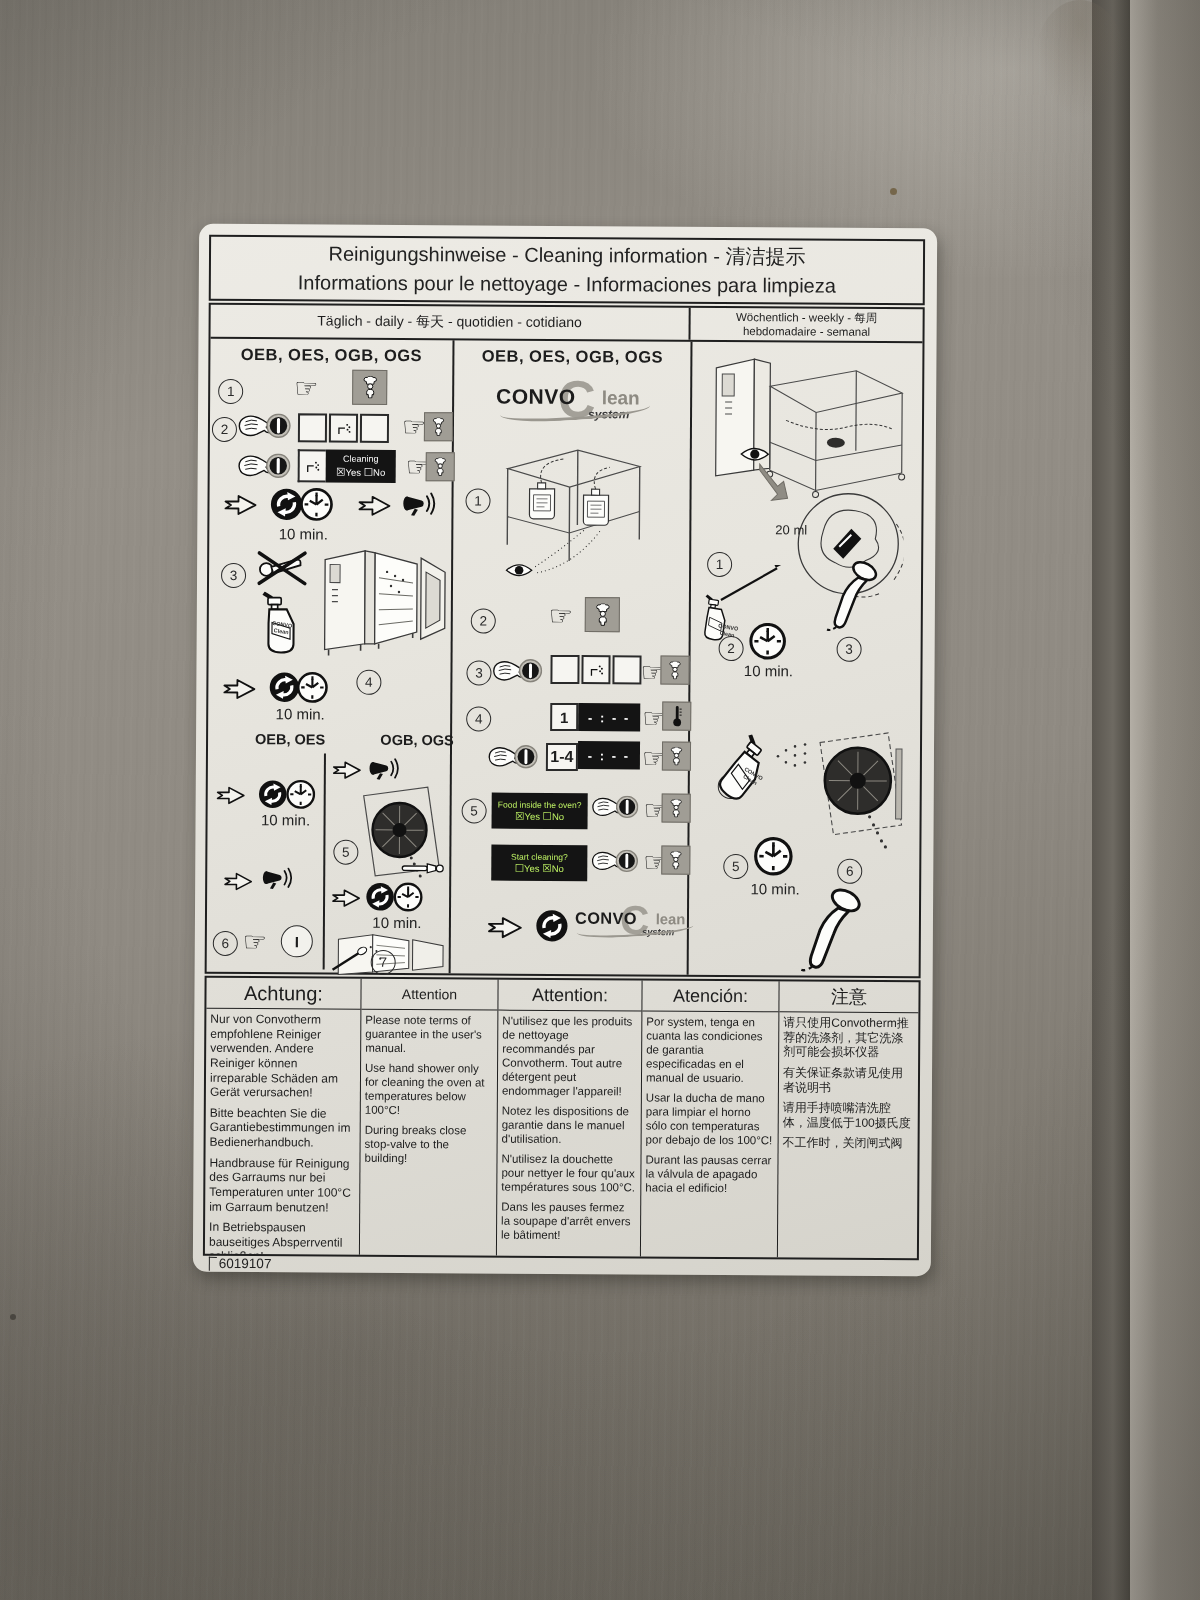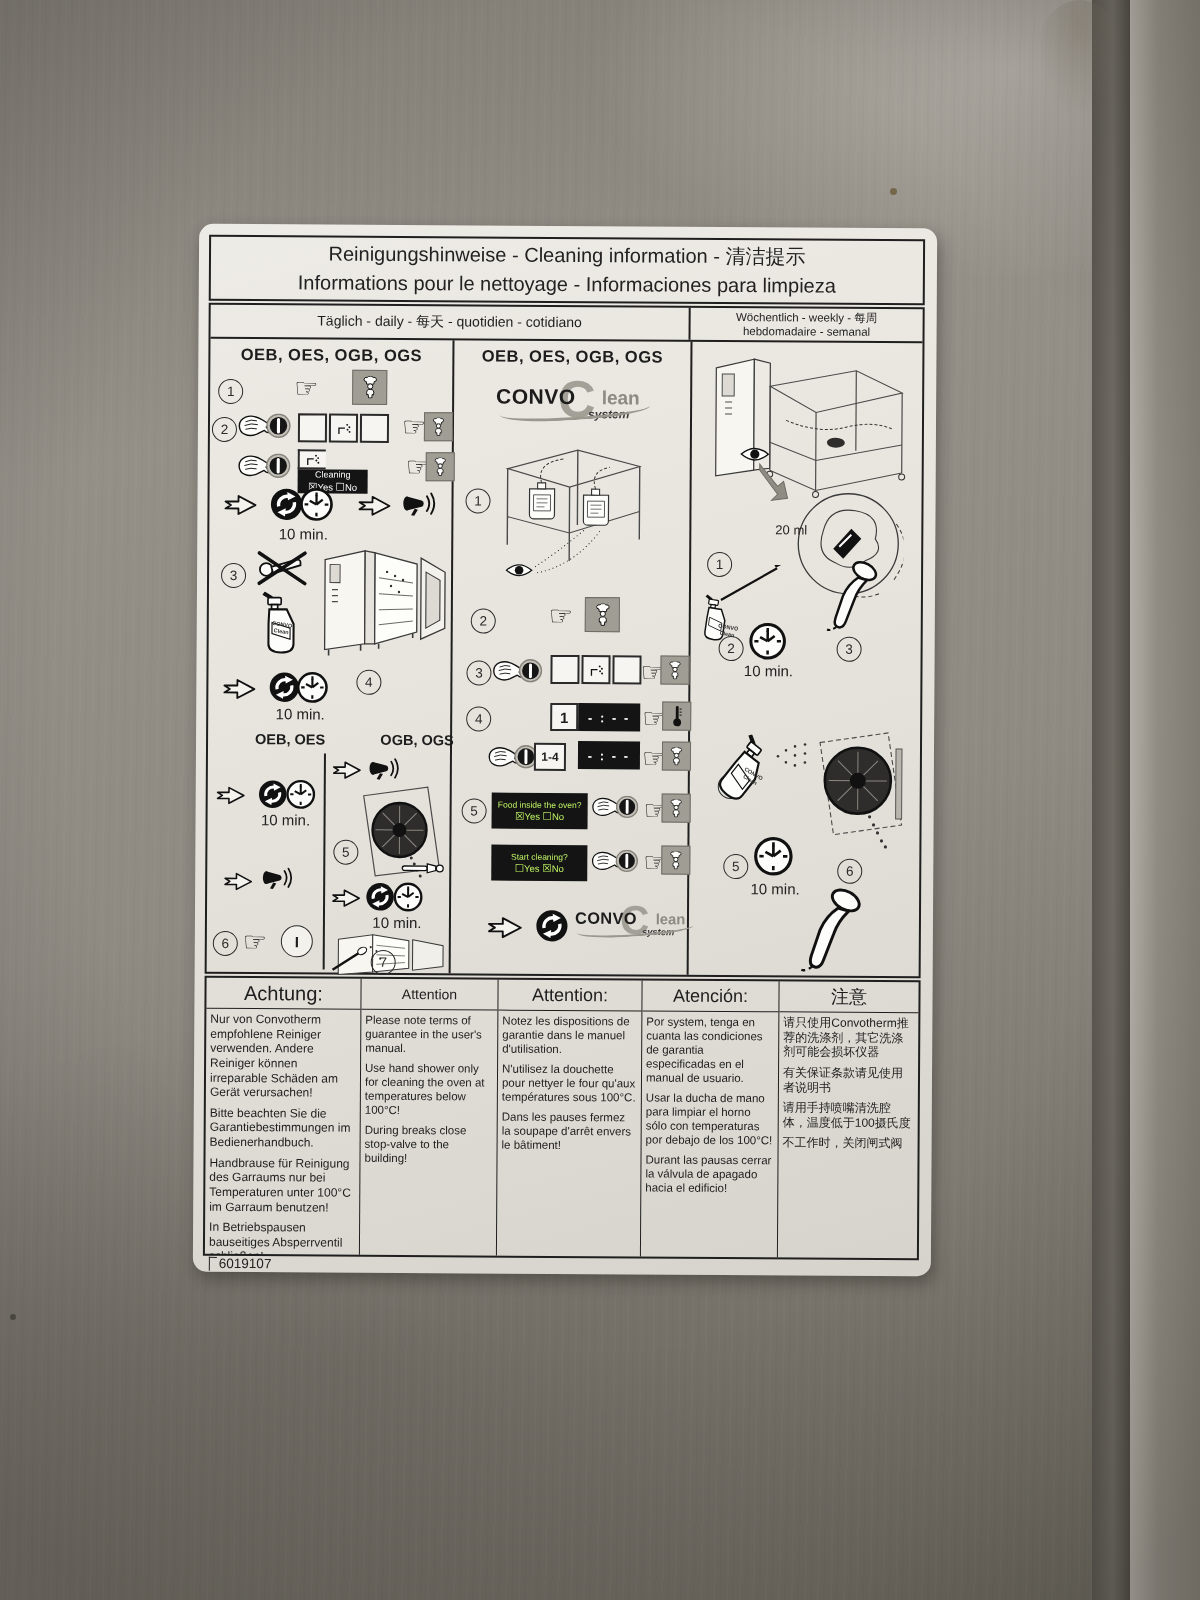--- a/index.html
+++ b/index.html
@@ -44,21 +44,21 @@
   .point{position:absolute;font-size:27px;color:#111;line-height:1;}
   .btn{position:absolute;background:#a09d95;border:1px solid #6f6c65;display:flex;align-items:center;justify-content:center;}
   .b34{width:33px;height:33px;} .b28{width:27px;height:27px;}
   .tenmin{position:absolute;font-size:15px;color:#222;text-align:center;}
   .boxes3{position:absolute;display:flex;gap:2px;}
   .wbox{width:25px;height:25px;background:#f6f5f1;border:2px solid #2a2a2a;display:flex;align-items:center;justify-content:center;}
   .disp{position:absolute;background:#141414;color:#bef264;display:flex;flex-direction:column;align-items:center;justify-content:center;line-height:1.2;}
   .disp .q{font-size:8.5px;white-space:nowrap;}
   .yn{font-size:9.5px;white-space:nowrap;}
   .yn .cb{font-size:10.5px;}
-  .clean-grp{position:absolute;display:flex;align-items:stretch;flex-direction:column;}
+  .clean-grp{position:absolute;display:flex;align-items:stretch;}
   .clean-grp .wcell{width:26px;background:#f6f5f1;border:2px solid #2a2a2a;border-right:none;display:flex;align-items:center;justify-content:center;}
   .clean-grp .bcell{width:70px;background:#141414;color:#fff;display:flex;flex-direction:column;align-items:center;justify-content:center;line-height:1.25;}
   .clean-grp .bcell .q{font-size:9px;}
   .timebox{position:absolute;background:#141414;color:#fff;display:flex;align-items:center;justify-content:center;
     font-weight:bold;font-size:13px;letter-spacing:2px;}
   .rackbox{position:absolute;background:#f6f5f1;border:2px solid #2a2a2a;display:flex;align-items:center;justify-content:center;font-weight:bold;}
   .powerc{position:absolute;width:30px;height:30px;border-radius:50%;background:#f2f1ec;border:1.6px solid #2a2a2a;
     display:flex;align-items:center;justify-content:center;font-size:15px;font-weight:bold;}
   .divider{position:absolute;background:#1f1f1f;}
   .bottle-lbl{position:absolute;font-size:5.5px;font-weight:bold;color:#333;text-align:center;line-height:1.2;}
@@ -454,21 +454,21 @@
                 <use href="#s-thermo"></use>
               </svg>
             </span>
 
           <svg class="ic abs" style="left:36px;top:404px" width="32" height="24">
               <use href="#s-hand-turn"></use>
             </svg>
           <svg class="ic abs" style="left:62px;top:404px" width="24" height="24">
               <use href="#s-knob"></use>
             </svg>
-          <div class="rackbox" style="left:82px;top:402px;width:28px;height:24px;font-size:12px">1-4</div>
+          <div class="rackbox" style="left:94px;top:402px;width:28px;height:24px;font-size:16px">1-4</div>
           <div class="timebox" style="left:126px;top:400px;width:62px;height:28px">- : - -</div>
           <span class="point" style="left:190px;top:404px">☞</span>
           <span class="btn b28" style="left:210px;top:400px">
               <svg class="ic" width="15" height="19">
                 <use href="#s-chef"></use>
               </svg>
             </span>
 
           <div class="circ" style="left:10px;top:458px">5</div>
           <div class="disp" style="left:40px;top:452px;width:96px;height:36px">
@@ -638,20 +638,21 @@
         <div class="ahead" style="font-size:14px">Attention</div>
         <div class="abody" style="font-size:11.5px">
           <p>Please note terms of guarantee in the user's manual.</p>
           <p>Use hand shower only for cleaning the oven at temperatures below 100°C!</p>
           <p>During breaks close stop-valve to the building!</p>
         </div>
       </div>
       <div class="acol" style="width:143px">
         <div class="ahead" style="font-size:18px">Attention:</div>
         <div class="abody" style="font-size:11.5px">
+          <p>N'utilisez que les produits de nettoyage recommandés par Convotherm. Tout autre détergent peut endommager l'appareil!</p>
           <p>Notez les dispositions de garantie dans le manuel d'utilisation.</p>
           <p>N'utilisez la douchette pour nettyer le four qu'aux températures sous 100°C.</p>
           <p>Dans les pauses fermez la soupape d'arrêt envers le bâtiment!</p>
         </div>
       </div>
       <div class="acol" style="width:136px">
         <div class="ahead" style="font-size:18px">Atención:</div>
         <div class="abody" style="font-size:11.5px">
           <p>Por system, tenga en cuanta las condiciones de garantia especificadas en el manual de usuario.</p>
           <p>Usar la ducha de mano para limpiar el horno sólo con temperaturas por debajo de los 100°C!</p>

